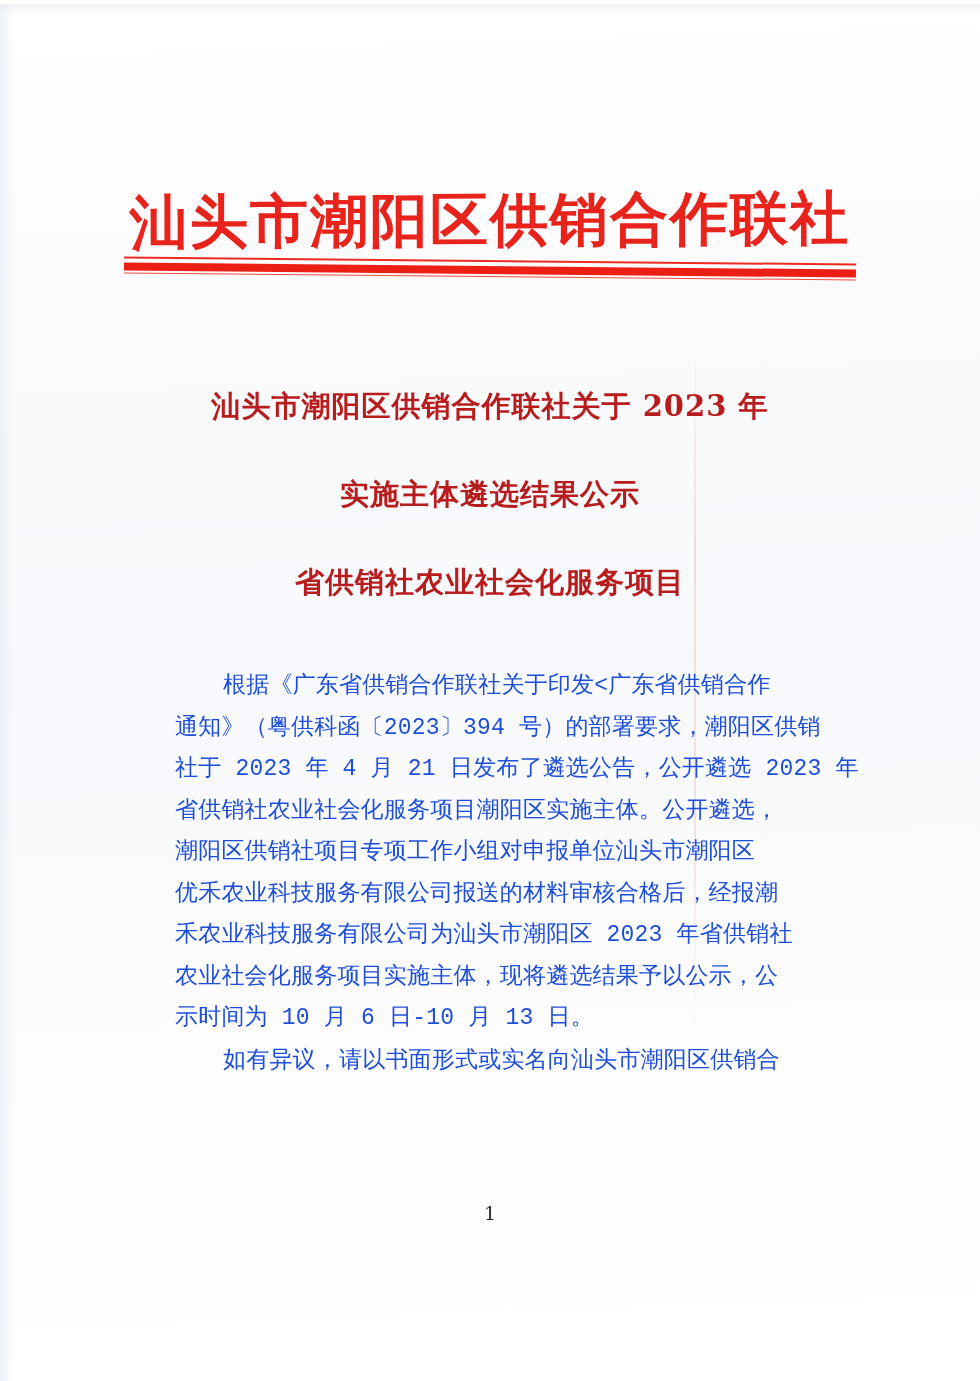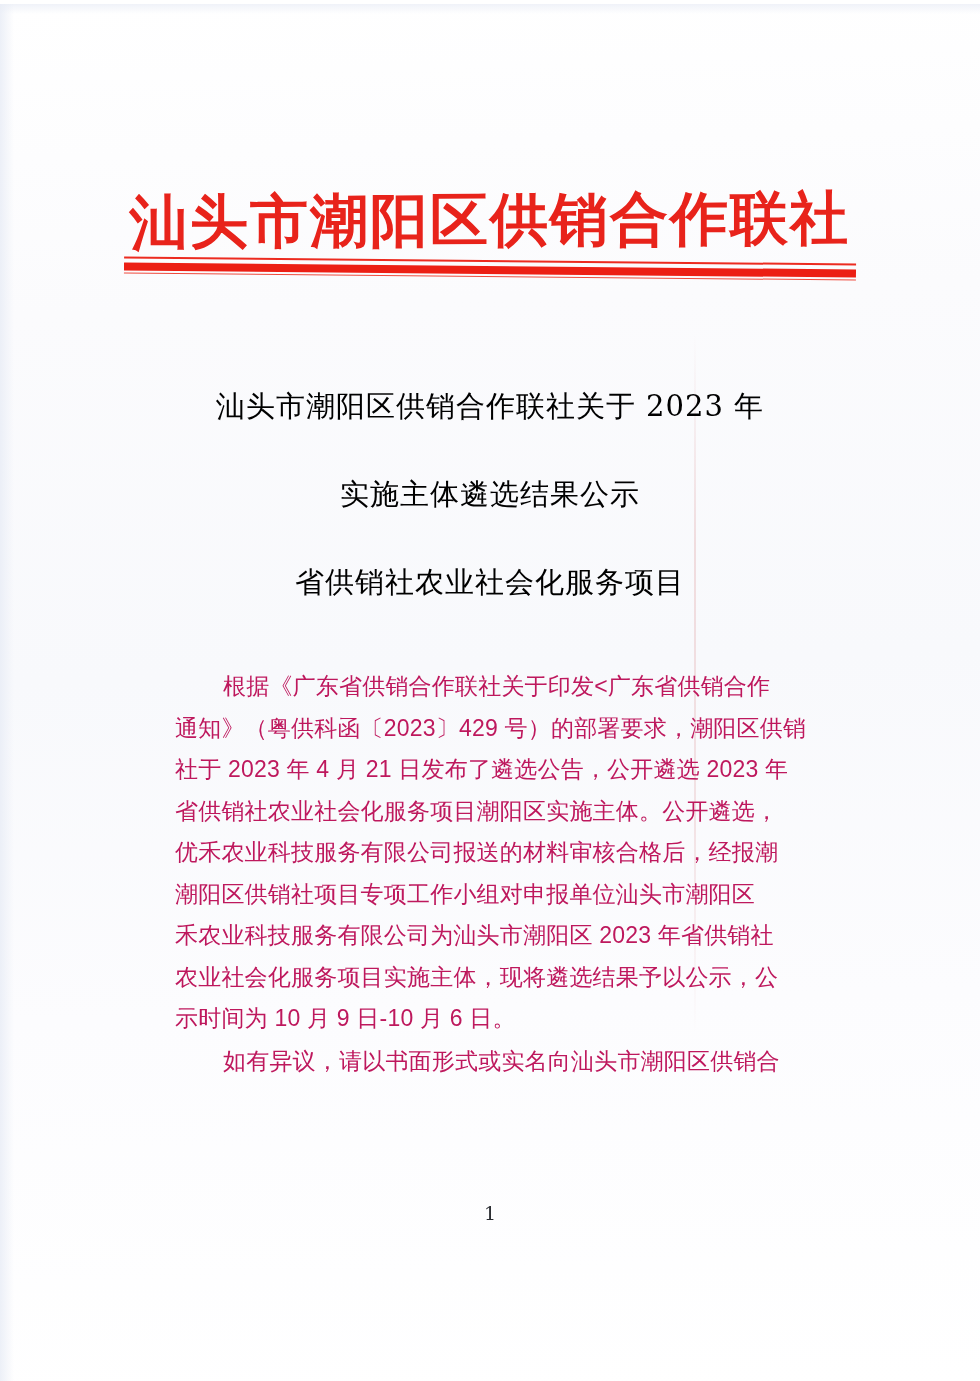--- a/index.html
+++ b/index.html
@@ -100,40 +100,40 @@
   
   .doc-title {
     position: absolute;
     left: 130px;
     right: 130px;
     top: 358px;
     text-align: center;
   }
   .doc-title-line {
     font-family: "DejaVu Serif", "Liberation Serif", serif;
-    font-weight: 400;
+    font-weight: 700;
     font-size: 29px;
     line-height: 88px;
     letter-spacing: 1px;
-    color: #000000;
+    color: #b91c1c;
     white-space: nowrap;
   }
 
   
   .body-block {
     position: absolute;
     left: 175px;
     top: 662px;
     width: 618px;
   }
   .body-line {
-    font-family: Liberation Sans, sans-serif;
+    font-family: Liberation Mono, monospace;
     font-size: 23px;
     line-height: 41.5px;
-    color: #be185d;
+    color: #1d4ed8;
     letter-spacing: 0.2px;
     white-space: nowrap;
   }
   .body-line.indent {
     padding-left: 48px;
   }
   .para-gap {
     height: 1px;
   }
 
@@ -169,28 +169,28 @@
 
   <div class="doc-title">
     <div class="doc-title-line">汕头市潮阳区供销合作联社关于 2023 年</div>
     <div class="doc-title-line">实施主体遴选结果公示</div>
     <div class="doc-title-line">省供销社农业社会化服务项目</div>
   </div>
 
   <div class="body-block">
     <div>
       <div class="body-line indent">根据《广东省供销合作联社关于印发&lt;广东省供销合作</div>
-      <div class="body-line">通知》（粤供科函〔2023〕429 号）的部署要求，潮阳区供销</div>
+      <div class="body-line">通知》（粤供科函〔2023〕394 号）的部署要求，潮阳区供销</div>
       <div class="body-line">社于 2023 年 4 月 21 日发布了遴选公告，公开遴选 2023 年</div>
       <div class="body-line">省供销社农业社会化服务项目潮阳区实施主体。公开遴选，</div>
+      <div class="body-line">潮阳区供销社项目专项工作小组对申报单位汕头市潮阳区</div>
       <div class="body-line">优禾农业科技服务有限公司报送的材料审核合格后，经报潮</div>
-      <div class="body-line">潮阳区供销社项目专项工作小组对申报单位汕头市潮阳区</div>
       <div class="body-line">禾农业科技服务有限公司为汕头市潮阳区 2023 年省供销社</div>
       <div class="body-line">农业社会化服务项目实施主体，现将遴选结果予以公示，公</div>
-      <div class="body-line">示时间为 10 月 9 日-10 月 6 日。</div>
+      <div class="body-line">示时间为 10 月 6 日-10 月 13 日。</div>
     </div>
     <div class="para-gap"></div>
     <div>
       <div class="body-line indent">如有异议，请以书面形式或实名向汕头市潮阳区供销合</div>
     </div>
   </div>
 
   <div class="page-number">1</div>
 
 </div>

